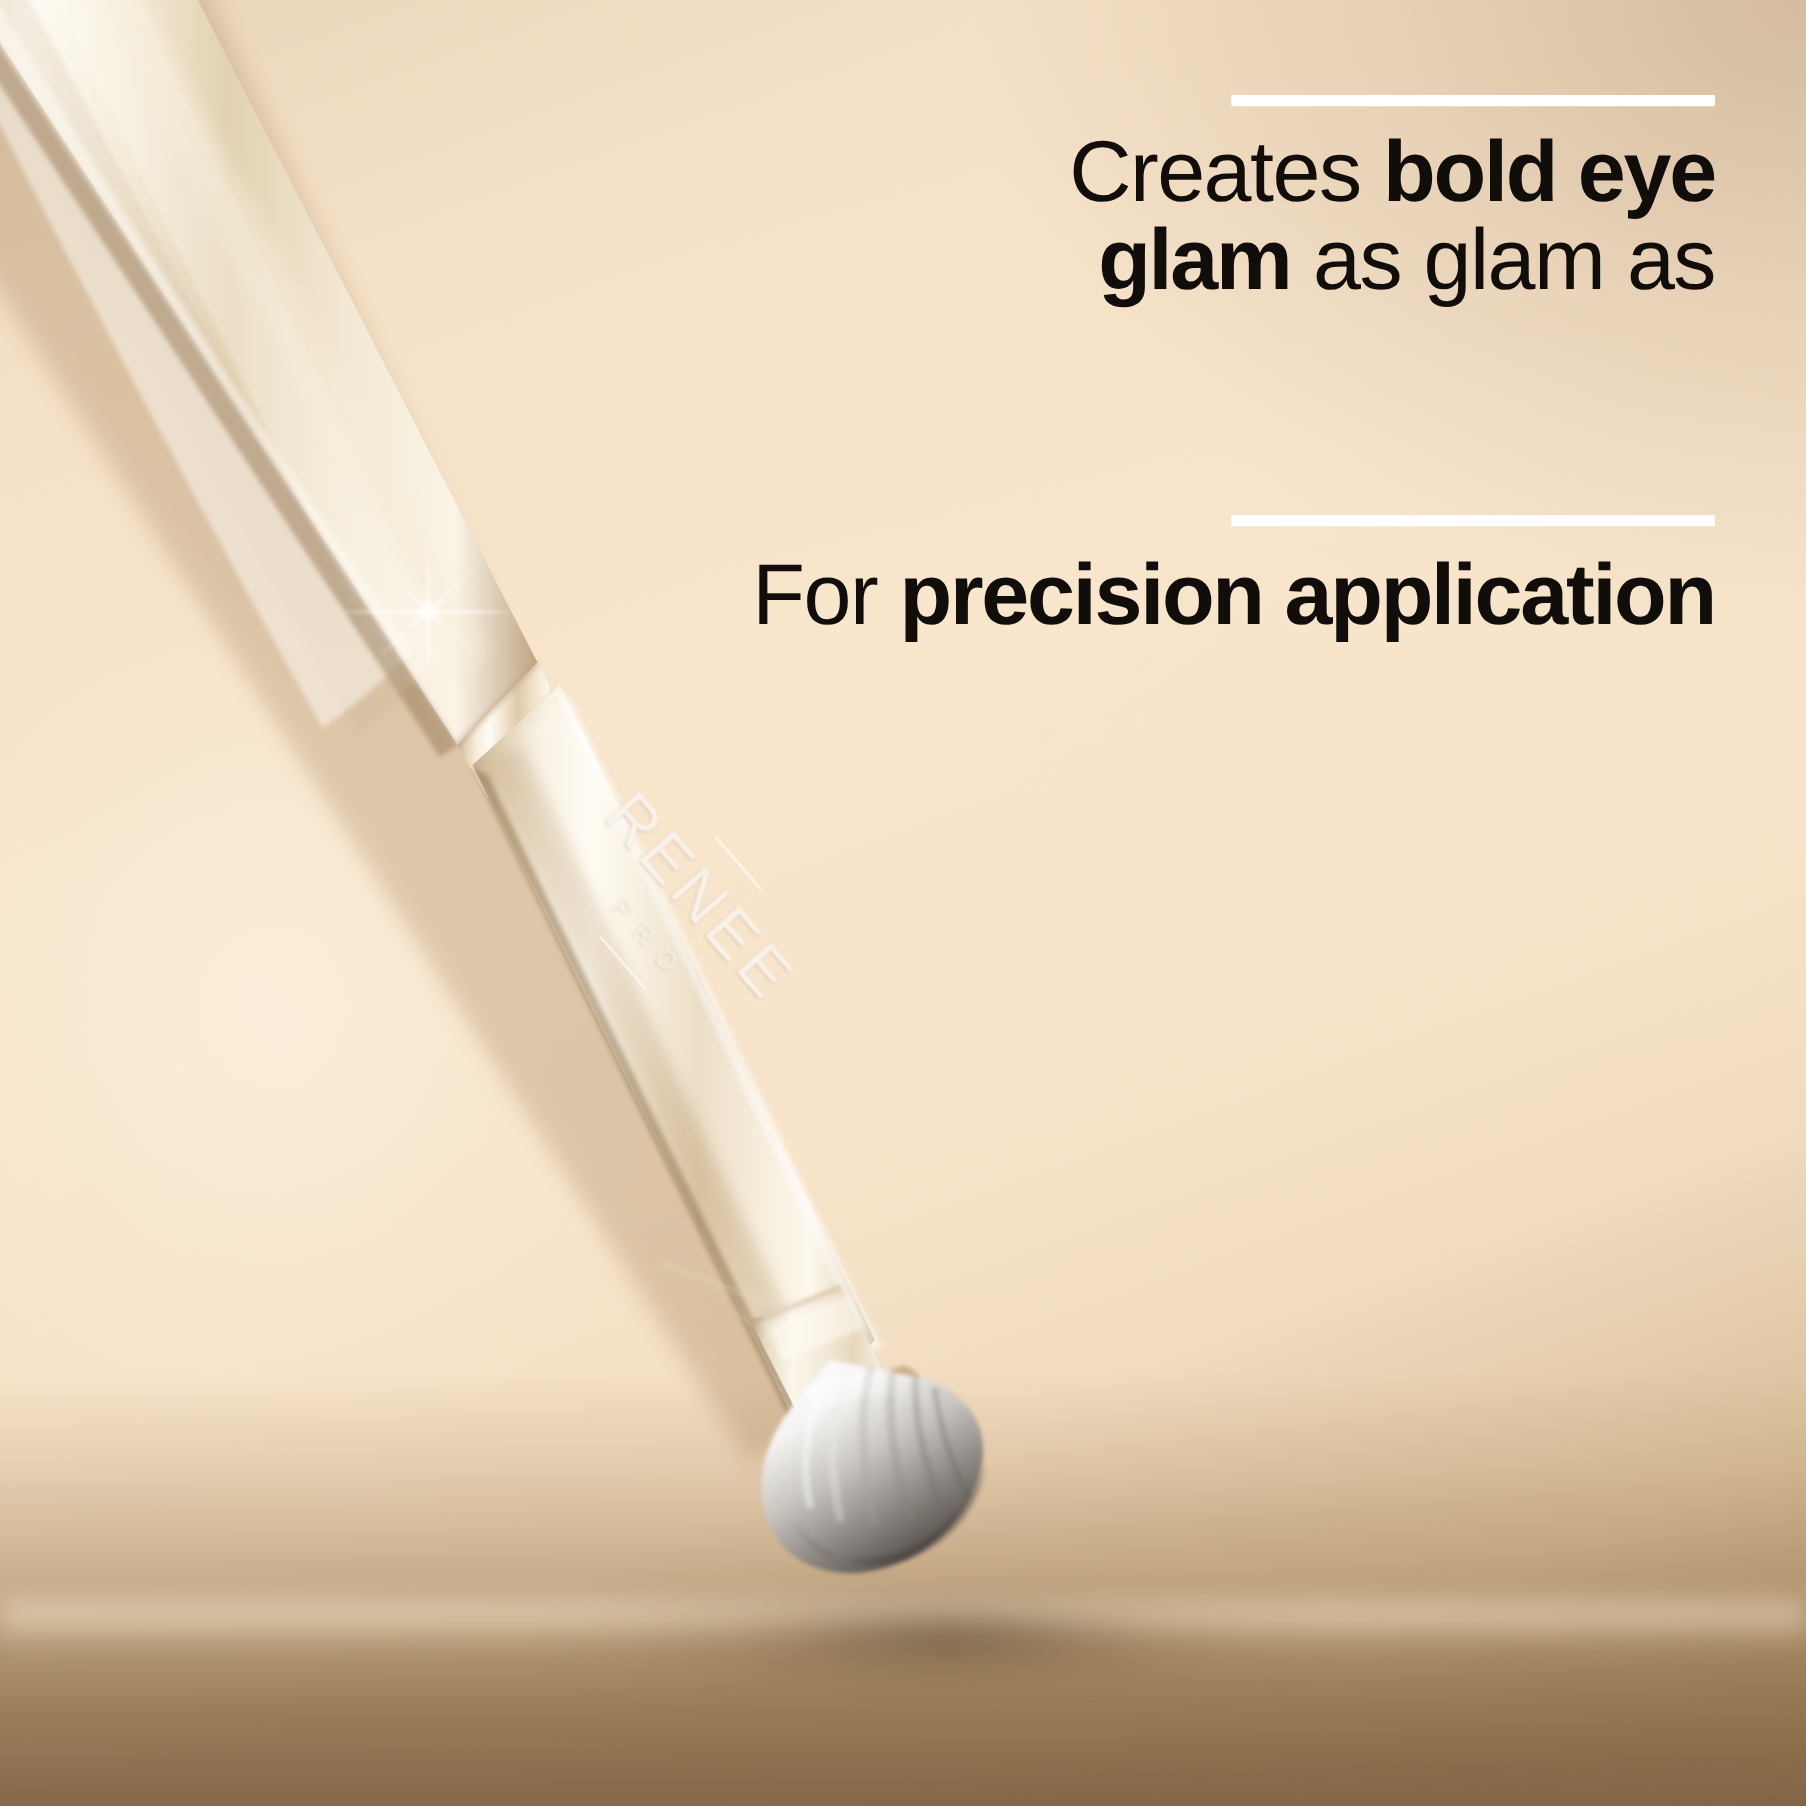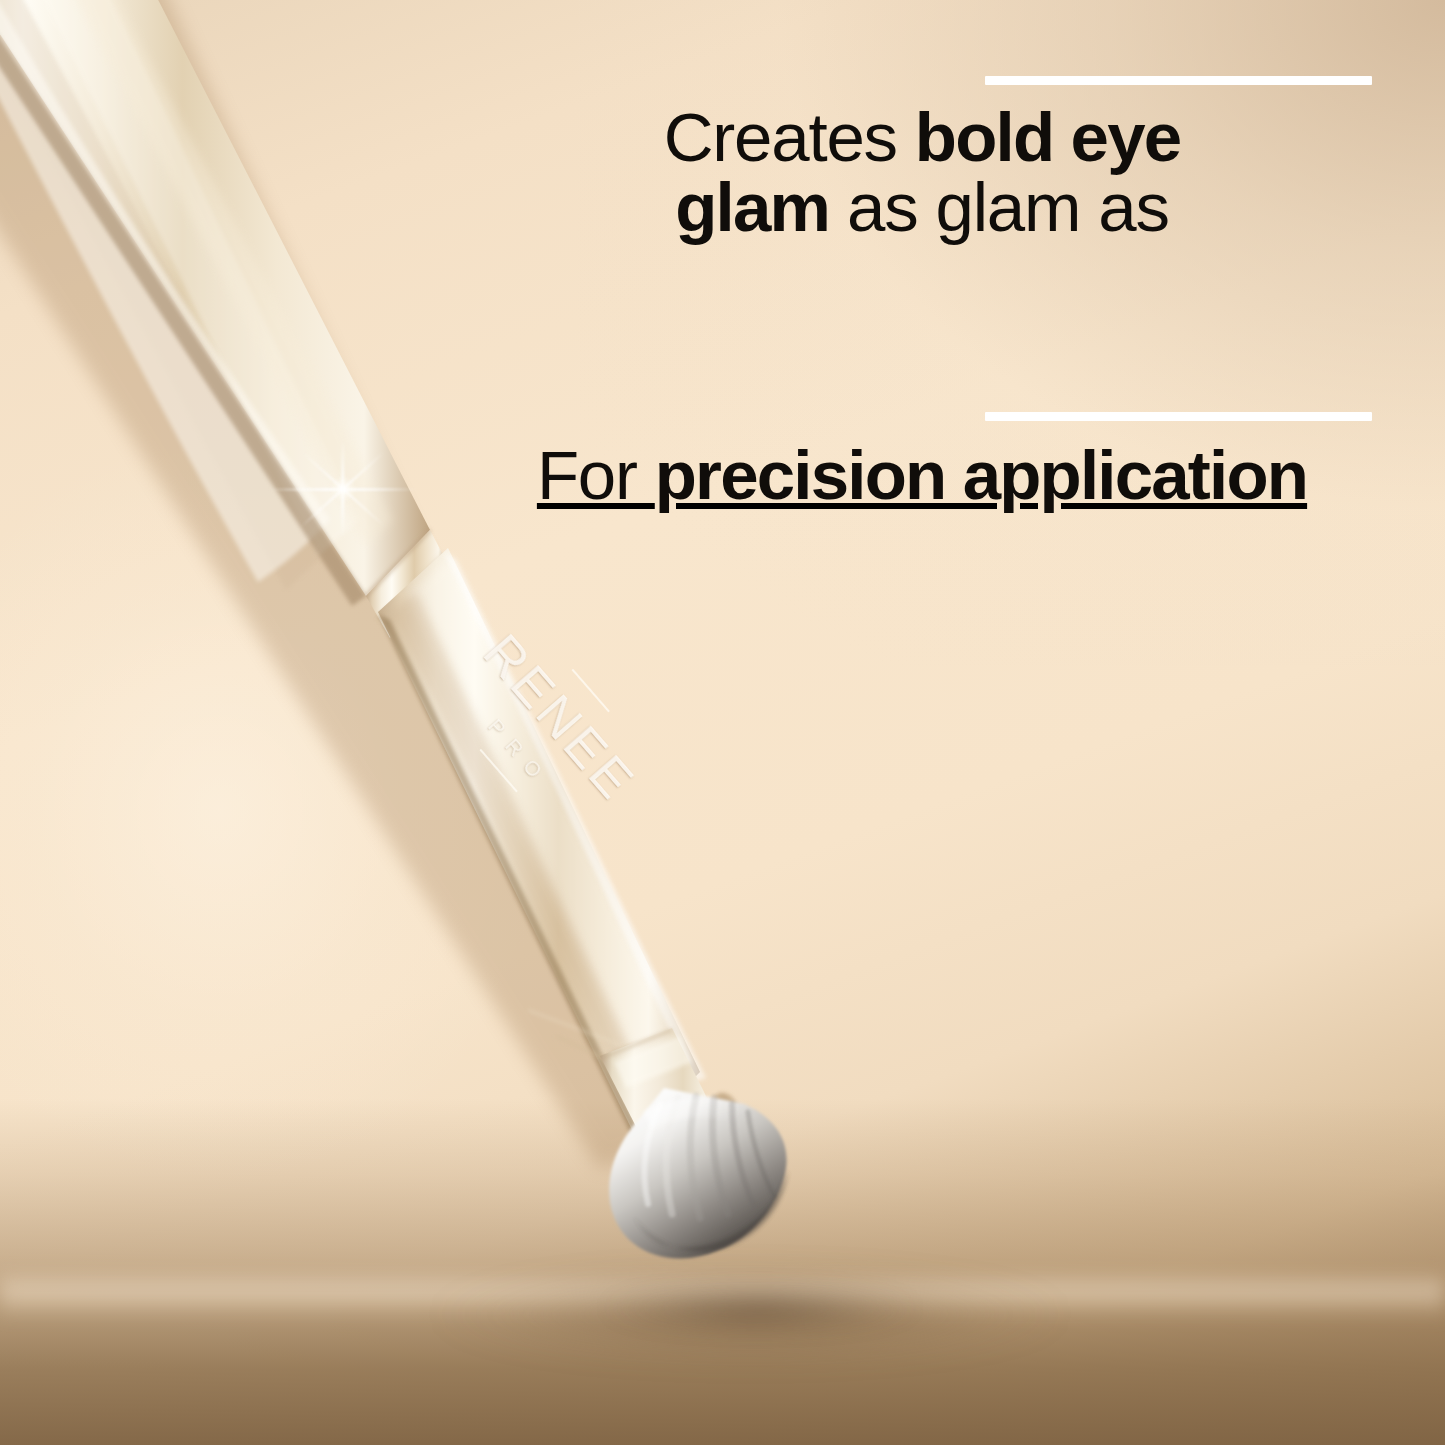--- a/index.html
+++ b/index.html
@@ -146,39 +146,39 @@
   .sp-d2{width:112px;height:2px;margin:-1px 0 0 -56px;transform:rotate(-42deg);}
 
   
   .copy-block{
     position:absolute;
     right:73px;
     width:900px;
     text-align:right;
   }
   #block-1{top:76px;}
-  #block-2{top:412px;text-decoration:underline;}
+  #block-2{top:412px;}
 
   .divider{
     height:9px;
     background:#FFFFFF;
     margin-left:auto;
     width:387px;
     border-radius:1px;
   }
   .headline{
     margin:0;
     padding-top:18px;
     font-family:"Liberation Sans",sans-serif;
     font-size:69px;
     line-height:70px;
     letter-spacing:-1.2px;
     color:#100D0A;
     font-weight:400;
-    text-align:center;
+    text-align:right;
     white-space:pre-wrap;
   }
   .headline .b{font-weight:700;letter-spacing:-1.8px;}
   #block-2 .headline{padding-top:20px;}
 </style>
 </head>
 <body>
 
 <div id="banner">
 

